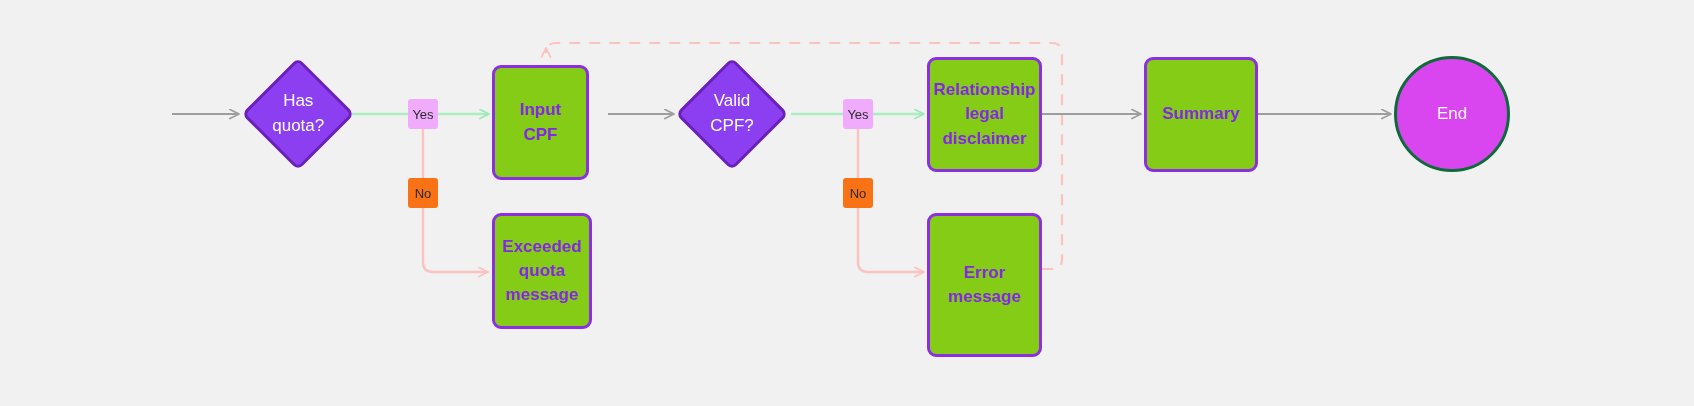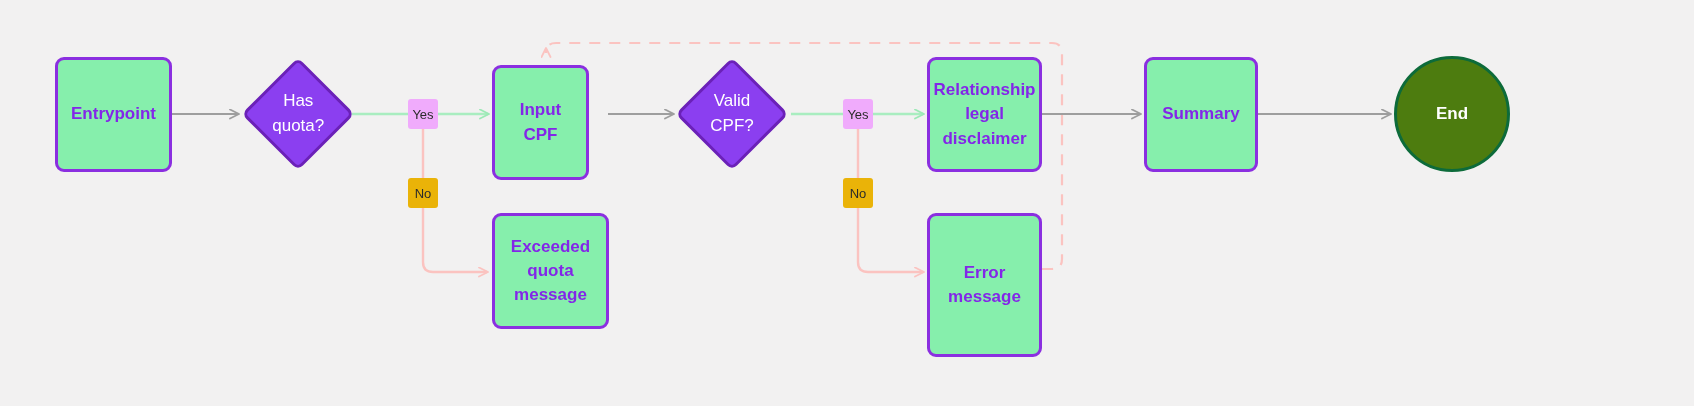--- a/index.html
+++ b/index.html
@@ -27,21 +27,21 @@
   .node {
     position: absolute;
     box-sizing: border-box;
     display: flex;
     align-items: center;
     justify-content: center;
     text-align: center;
     z-index: 3;
   }
   .node-process {
-    background: #86efac;
+    background: #84cc16;
     border: 3px solid #8b2fe0;
     border-radius: 9px;
     color: #8326e8;
     font-weight: bold;
     font-size: 17px;
     line-height: 1.42;
     padding: 4px 8px;
   }
   .node-decision {
     background: #8b3ff0;
@@ -52,41 +52,41 @@
     line-height: 1.45;
     transform: rotate(45deg);
     border-radius: 7px;
   }
   .node-decision > span {
     display: block;
     transform: rotate(-45deg);
     white-space: nowrap;
   }
   .node-terminal {
-    background: #4d7c0f;
+    background: #d946ef;
     border: 3px solid #0d6b3a;
     border-radius: 50%;
     color: #ffffff;
-    font-weight: bold;
+    font-weight: normal;
     font-size: 17px;
   }
   .edge-label {
     position: absolute;
     box-sizing: border-box;
     display: flex;
     align-items: center;
     justify-content: center;
     font-size: 13px;
     color: #2b2b2b;
     border-radius: 3px;
     z-index: 4;
     font-family: "Liberation Sans", sans-serif;
   }
   .edge-label-yes { background: #f0abfc; }
-  .edge-label-no  { background: #eab308; }
+  .edge-label-no  { background: #f97316; }
 </style>
 </head>
 <body>
 
 <div id="canvas">
 
   <svg id="edges" viewBox="0 0 1694 406" xmlns="http://www.w3.org/2000/svg">
     <defs>
       <marker id="ah-grey" markerWidth="11" markerHeight="11" refX="9" refY="5.5" orient="auto" markerUnits="userSpaceOnUse">
         <path d="M1,1 L10,5.5 L1,10" fill="none" stroke="#9e9e9e" stroke-width="1.8" stroke-linecap="round" stroke-linejoin="round"></path>
@@ -116,44 +116,41 @@
     <path d="M858,208 L858,262 Q858,272 868,272 L923,272" fill="none" stroke="#fbc3c0" stroke-width="2.4" marker-end="url(#ah-pink)"></path>
 
     <path d="M1042,269 L1052,269 Q1062,269 1062,259 L1062,53 Q1062,43 1052,43
              L556,43 Q546,43 546,53 L546,49" fill="none" stroke="#fbc3c0" stroke-width="2.2" stroke-dasharray="11,9" marker-end="url(#ah-pink)"></path>
 
     <path d="M1042,114 L1140,114" fill="none" stroke="#9e9e9e" stroke-width="2" marker-end="url(#ah-grey)"></path>
 
     <path d="M1258,114 L1390,114" fill="none" stroke="#9e9e9e" stroke-width="2" marker-end="url(#ah-grey)"></path>
   </svg>
 
-  <div class="node node-process" style="left:55px; top:57px; width:117px; height:115px;">
-    <span>Entrypoint</span>
-  </div>
 
   <div class="node node-decision" style="left:258px; top:74px; width:80px; height:80px;">
     <span>
       <span>Has</span><br>
       <span>quota?</span>
     </span>
   </div>
 
   <div class="edge-label edge-label-yes" style="left:408px; top:99px; width:30px; height:30px;">
     <span>Yes</span>
   </div>
 
   <div class="edge-label edge-label-no" style="left:408px; top:178px; width:30px; height:30px;">
     <span>No</span>
   </div>
 
   <div class="node node-process" style="left:492px; top:65px; width:97px; height:115px;">
     <span>Input CPF</span>
   </div>
 
-  <div class="node node-process" style="left:492px; top:213px; width:117px; height:116px;">
+  <div class="node node-process" style="left:492px; top:213px; width:100px; height:116px;">
     <span>
       <span>Exceeded</span><br>
       <span>quota</span><br>
       <span>message</span>
     </span>
   </div>
 
   <div class="node node-decision" style="left:692px; top:74px; width:80px; height:80px;">
     <span>
       <span>Valid</span><br>

